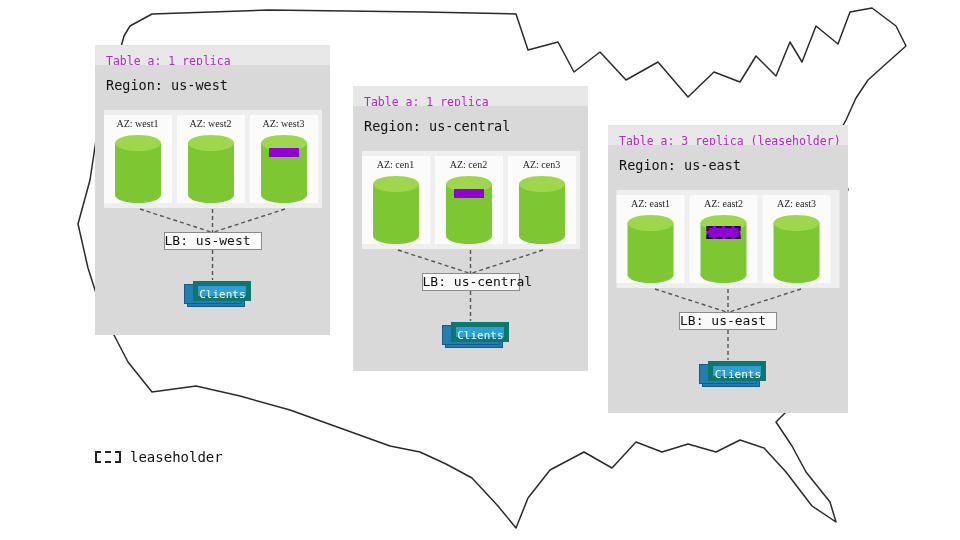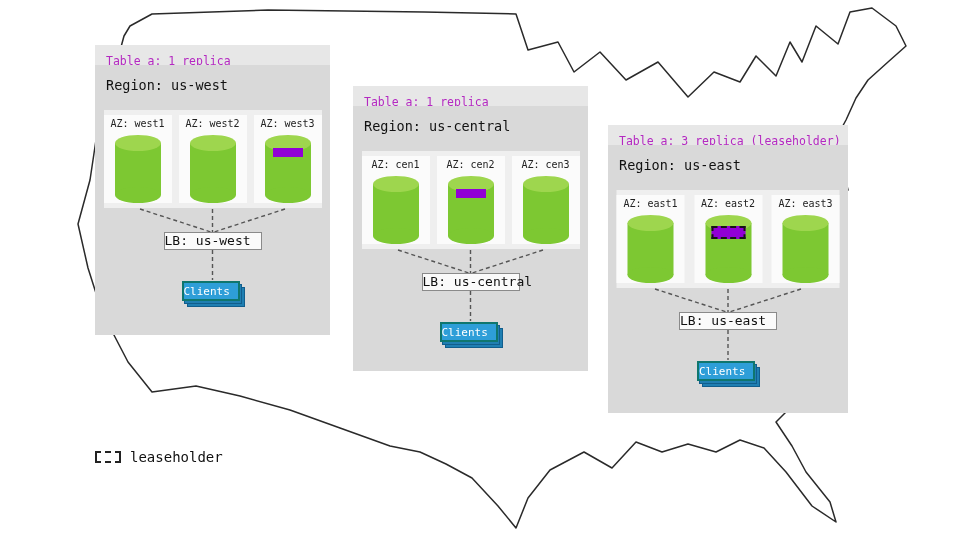--- a/index.html
+++ b/index.html
@@ -13,22 +13,22 @@
   .panel-title {
     height:20px; background:#e7e7e7; color:#b429c1;
     font-size:11.5px; line-height:33px; padding-left:11px;
     white-space:nowrap; overflow:hidden;
   }
   .region-label { margin:12px 0 0 11px; font-size:13.5px; color:#111; }
 
   .az-container {
     position:absolute; left:50%; transform:translateX(-50%);
     top:65px; width:calc(100% - 17px); height:98px; background:#efefef;
-    display:flex; justify-content:space-between; gap:5px;
-    padding-top:5px; box-sizing:border-box;
+    display:flex; justify-content:flex-start; gap:5px;
+    padding-top:5px; box-sizing:border-box;font-family:Liberation Serif, serif;
   }
   .az-cell {
     width:68px; height:88px; background:#fbfbfb;
     text-align:center; padding-top:3px; box-sizing:border-box;
   }
   .az-label { font-size:10px; height:14px; color:#222; white-space:nowrap; }
 
   .cyl { position:relative; width:46px; height:52px; background:#7dc832; margin:11px auto 0; }
   .cyl::before {
     content:""; position:absolute; left:0; top:-8px; width:100%; height:16px;
@@ -54,23 +54,23 @@
   }
 
   .clients-stack { position:absolute; top:236px; left:50%; transform:translateX(-50%); width:64px; height:26px; }
   .clients-layer {
     position:absolute; width:58px; height:20px; background:#1f7fb2;
     border:1px solid #115e8d; box-sizing:border-box;
   }
   .clients-layer.l2 { left:6px; top:6px; }
   .clients-layer.l1 { left:3px; top:3px; }
   .clients-main {
-    position:absolute; left:1px; top:0; width:58px; height:20px; background:#2e9ed8;
-    border:2px solid #0f766e; color:#ffffff; font-size:11px; line-height:18px;
-    text-align:left; box-sizing:border-box;
+    position:absolute; left:12px; top:0; width:58px; height:20px; background:#2e9ed8;
+    border:5px solid #0f766e; color:#ffffff; font-size:11px; line-height:18px;
+    text-align:right; box-sizing:border-box;
   }
 
   .legend { position:absolute; left:95px; top:449px; display:flex; align-items:center; gap:9px; z-index:2; }
   .legend-swatch { width:22px; height:8px; border:2px dashed #222; background:#fff; box-sizing:content-box; }
   .legend-label { font-size:14px; color:#111; }
 </style>
 </head>
 <body>
 
 <div class="canvas">

